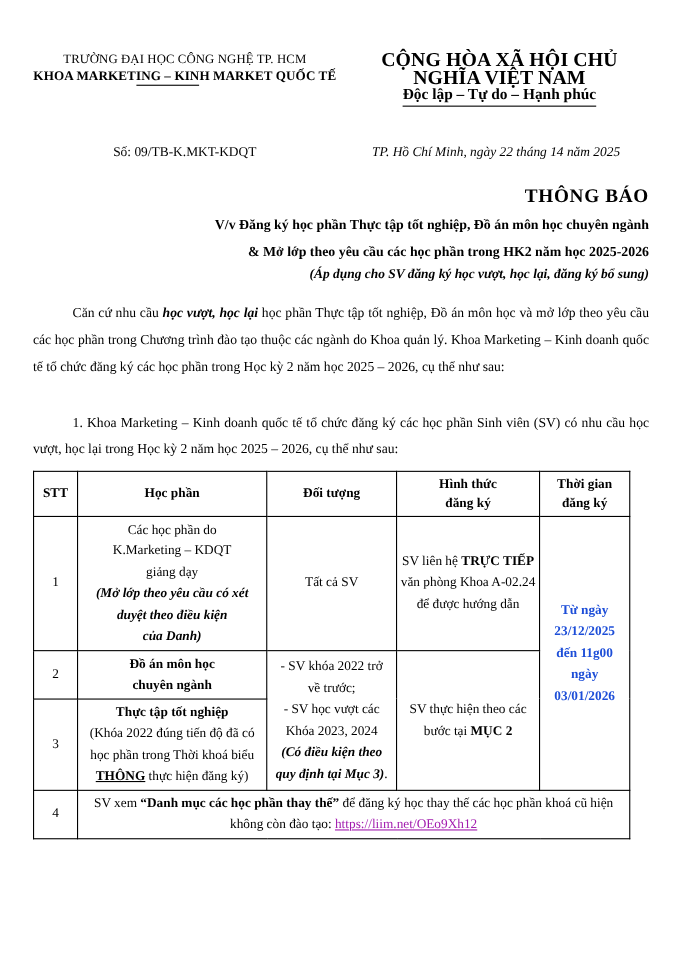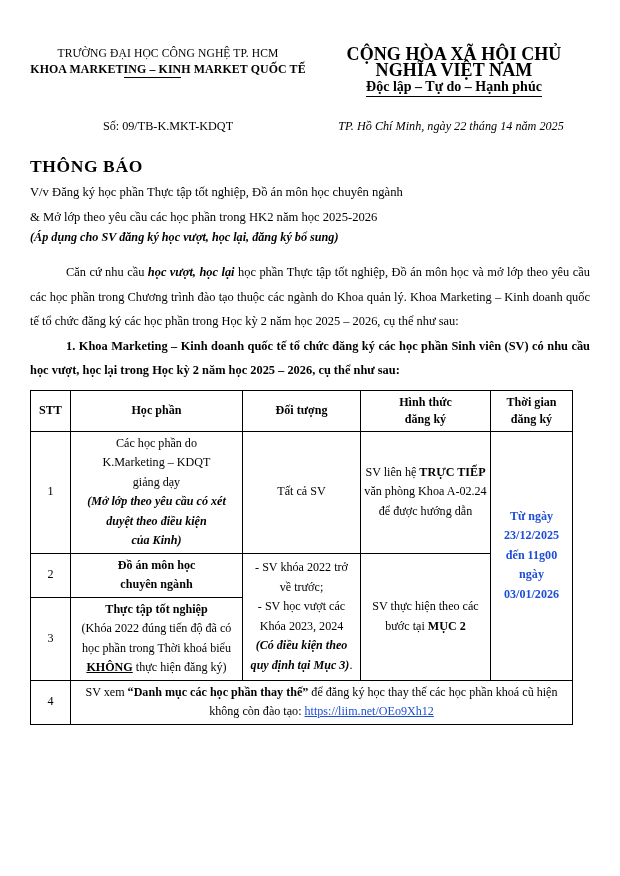--- a/index.html
+++ b/index.html
@@ -58,45 +58,45 @@
     line-height: 17px;
   }
   .nation-line-2 .ul { border-bottom: 1.1px solid #000; padding-bottom: 2px; }
 
   
   .refrow {
     display: flex;
     flex-direction: row;
     justify-content: space-between;
     align-items: baseline;
-    margin-top: 24px;
+    margin-top: 36px;
   }
   .ref-no {
     width: 276px;
     text-align: center;
     font-size: 12.2px;
   }
   .place-date {
     width: 278px;
     text-align: center;
     font-style: italic;
     font-size: 12.2px;
   }
 
   
-  .title-block { margin-top: 21px; text-align: left; }
+  .title-block { margin-top: 21px; text-align: right; }
   .doc-title {
     font-size: 17.5px;
     font-weight: bold;
     letter-spacing: .6px;
     line-height: 23px;
   }
   .subtitle {
     font-size: 12.6px;
-    font-weight: normal;
+    font-weight: bold;
     line-height: 19.5px;
     margin-top: 5px;
   }
   .subtitle-note {
     font-size: 12.2px;
     font-weight: bold;
     font-style: italic;
     line-height: 19px;
     margin-top: 1px;
   }
@@ -106,23 +106,23 @@
     margin-top: 13px;
     font-size: 12.4px;
     line-height: 24.5px;
     text-align: justify;
     text-indent: 36px;
     text-justify: inter-word;
   }
   .body-par b.bi { font-weight: bold; }
 
   .section-head {
-    margin-top: 0;
+    margin-top: 26px;
     font-size: 12.4px;
-    font-weight: bold;
+    font-weight: normal;
     line-height: 24.5px;
     text-align: justify;
     text-indent: 36px;
   }
 
   
   table.reg-table {
     margin-top: 7px;
     width: 542px;
     border-collapse: collapse;
@@ -160,21 +160,21 @@
     margin-top: 41px;
   }
 
   td.note-cell {
     text-align: left;
     padding: 4px 6px 4px 8px;
     line-height: 24px;
     font-size: 12.2px;
   }
   .link {
-    color: #1d4ed8;
+    color: #a21caf;
     text-decoration: underline;
   }
   .lh-tight { line-height: 19px; }
   .lh-loose { line-height: 24.5px; }
 </style>
 </head>
 <body>
 
 <div class="page">
 
@@ -231,21 +231,21 @@
     <tbody>
 
       <tr>
         <td class="cell-stt">1</td>
         <td class="lh-tight">
           <div>Các học phần do</div>
           <div>K.Marketing – KDQT</div>
           <div>giảng dạy</div>
           <div class="bi">(Mở lớp theo yêu cầu có xét</div>
           <div class="bi">duyệt theo điều kiện</div>
-          <div class="bi">của Kinh)</div>
+          <div class="bi">của Danh)</div>
         </td>
         <td>Tất cả SV</td>
         <td class="lh-loose"><span>SV liên hệ </span><span class="b">TRỰC TIẾP</span><span> văn phòng Khoa A-02.24 để được hướng dẫn</span></td>
         <td class="time-cell" rowspan="3">
           <div>Từ ngày</div>
           <div>23/12/2025</div>
           <div>đến 11g00</div>
           <div>ngày</div>
           <div>03/01/2026</div>
         </td>
@@ -265,21 +265,21 @@
           <div class="bi">(Có điều kiện theo</div>
           <div><span class="bi">quy định tại Mục 3)</span><span>.</span></div>
         </td>
         <td class="lh-loose" rowspan="2"><span>SV thực hiện theo các bước tại </span><span class="b">MỤC 2</span></td>
       </tr>
 
       <tr>
         <td class="cell-stt">3</td>
         <td class="lh-loose">
           <div class="b">Thực tập tốt nghiệp</div>
-          <div><span>(Khóa 2022 đúng tiến độ đã có học phần trong Thời khoá biểu </span><span class="bu">KHÔNG</span><span> thực hiện đăng ký)</span></div>
+          <div><span>(Khóa 2022 đúng tiến độ đã có học phần trong Thời khoá biểu </span><span class="bu">THÔNG</span><span> thực hiện đăng ký)</span></div>
         </td>
       </tr>
 
       <tr>
         <td class="cell-stt">4</td>
         <td class="note-cell" colspan="4"><span>SV xem </span><span class="b">“Danh mục các học phần thay thế”</span><span> để đăng ký học thay thế các học phần khoá cũ hiện không còn đào tạo: </span><a class="link" href="#">https://liim.net/OEo9Xh12</a></td>
       </tr>
     </tbody>
   </table>
 

